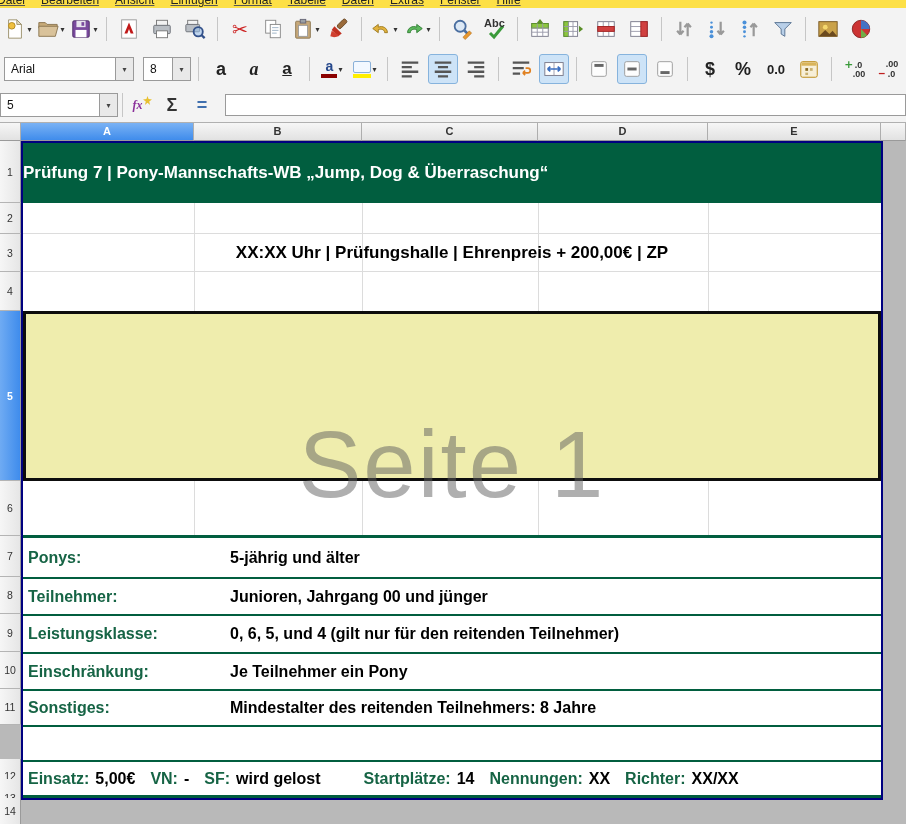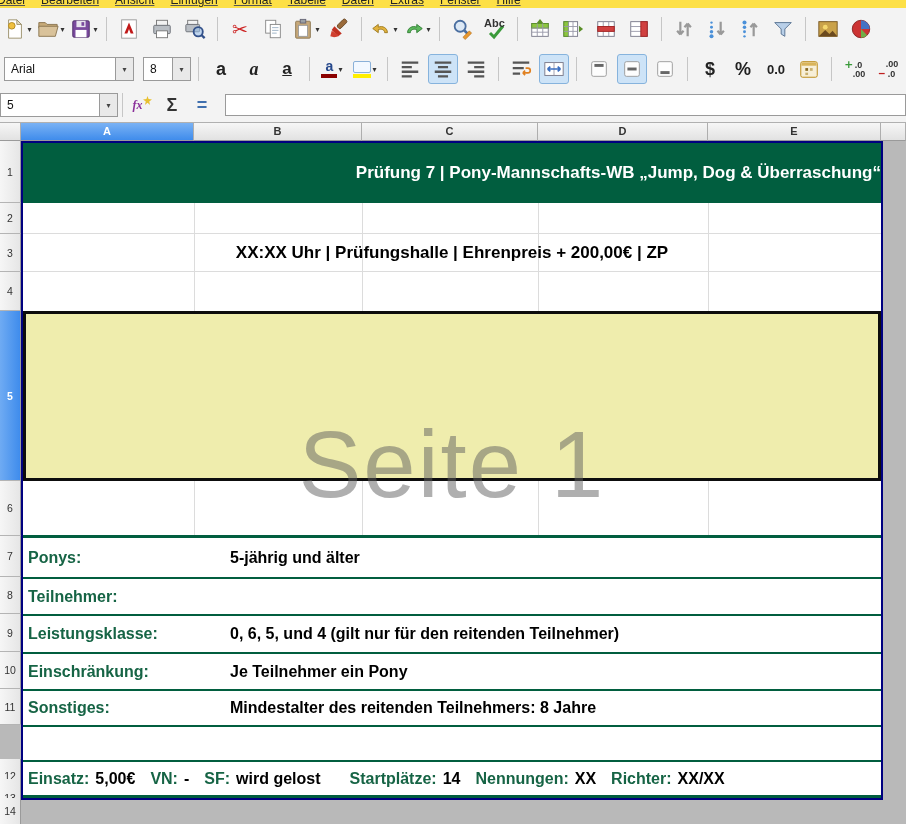--- a/index.html
+++ b/index.html
@@ -39,21 +39,21 @@
       text-align:center;line-height:17px;box-sizing:border-box;font-weight:bold}
   .ch.sel{background:linear-gradient(#7ab2f4,#3f8cec);color:#fff}
   .rh{position:absolute;left:0;width:21px;background:linear-gradient(90deg,#f6f6f6,#e6e6e6);
       border-right:1px solid #9a9a9a;border-bottom:1px solid #b4b4b4;font-size:10.5px;color:#333;
       box-sizing:border-box;display:flex;align-items:center;justify-content:center}
   .rh.sel{background:linear-gradient(90deg,#6fabf3,#3f8cec);color:#fff;font-weight:bold}
   .page{position:absolute;left:21px;top:18px;width:862px;height:659px;background:#fff;
         border:2px solid #000080;box-sizing:border-box;overflow:hidden}
   .r{box-sizing:border-box;position:relative;z-index:2}
   .banner{height:60px;background:#015E3F;color:#fff;font-size:17px;font-weight:bold;
-          text-align:right;line-height:60px;white-space:nowrap}
+          text-align:left;line-height:60px;white-space:nowrap}
   .blank2{height:31px;border-bottom:1px solid #dcdcdc}
   .subtitle{height:38px;font-size:17px;font-weight:bold;color:#000;text-align:center;
             line-height:37px;border-bottom:1px solid #dcdcdc;white-space:nowrap}
   .blank4{height:39px}
   .ycell{height:170px;background:#EFEDAD;border:3px solid #0d0d0d}
   .blank6{height:57px;border-bottom:3px solid #015E3F}
   .info{display:flex;align-items:center;border-bottom:2px solid #015E3F;font-weight:bold;font-size:16px;white-space:nowrap}
   .info .lbl{color:#166445;padding-left:5px;width:202px;flex:none}
   .info .val{color:#000}
   .blank12{height:35px;border-bottom:2px solid #015E3F}
@@ -510,20 +510,21 @@
       <div class="r blank4"></div>
       <div class="r ycell"></div>
       <div class="r blank6"></div>
 
       <div class="r info" style="height:41px">
         <span class="lbl">Ponys:</span>
         <span class="val">5-jährig und älter</span>
       </div>
       <div class="r info" style="height:37px">
         <span class="lbl">Teilnehmer:</span>
+        <span class="val">Junioren, Jahrgang 00 und jünger</span>
       </div>
       <div class="r info" style="height:38px">
         <span class="lbl">Leistungsklasse:</span>
         <span class="val">0, 6, 5, und 4 (gilt nur für den reitenden Teilnehmer)</span>
       </div>
       <div class="r info" style="height:37px">
         <span class="lbl">Einschränkung:</span>
         <span class="val">Je Teilnehmer ein Pony</span>
       </div>
       <div class="r info" style="height:36px">
@@ -539,21 +540,21 @@
             <span class="val">5,00€</span>
         </span>
         <span class="pair">
           <span class="lbl">VN:</span>
             <span class="val">-</span>
         </span>
         <span class="pair">
           <span class="lbl">SF:</span>
             <span class="val">wird gelost</span>
         </span>
-        <span class="pair" style="margin-left:14px">
+        <span class="pair" style="margin-left:28px">
           <span class="lbl">Startplätze:</span>
             <span class="val">14</span>
         </span>
         <span class="pair">
           <span class="lbl">Nennungen:</span>
             <span class="val">XX</span>
         </span>
         <span class="pair">
           <span class="lbl">Richter:</span>
             <span class="val">XX/XX</span>

